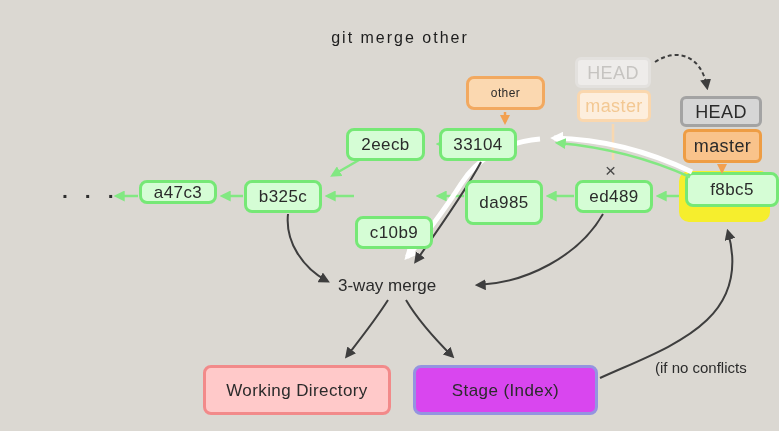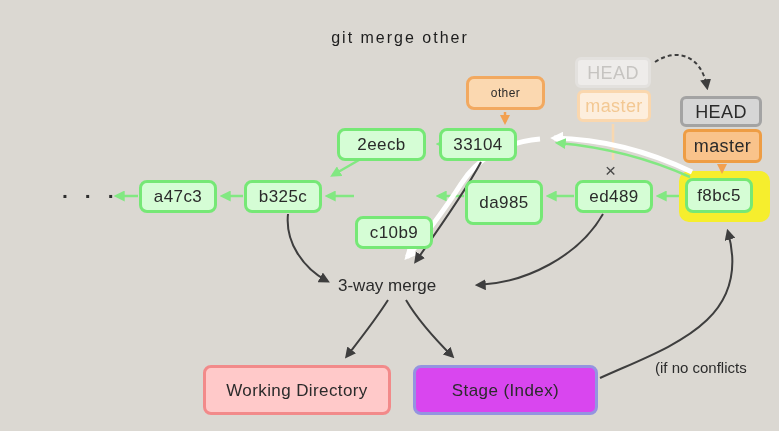--- a/index.html
+++ b/index.html
@@ -79,21 +79,21 @@
   </svg>
 
   <div class="txt title-txt" style="left:250px;top:29px;width:300px;">git merge other</div>
 
   <div class="txt dots-txt" style="left:62px;top:184px;">· · ·</div>
 
   <div class="box ref-orange" style="left:466px;top:76px;width:79px;height:34px;">
     <span>other</span>
   </div>
 
-  <div class="box commit" style="left:337px;top:128px;width:89px;height:33px;">
+  <div class="box commit" style="left:346px;top:128px;width:79px;height:33px;">
     <span>2eecb</span>
   </div>
   <div class="box commit" style="left:439px;top:128px;width:78px;height:33px;">
     <span>33104</span>
   </div>
 
   <div class="box ref-head-faded" style="left:575px;top:57px;width:76px;height:31px;border-radius:6px;">
     <span>HEAD</span>
   </div>
   <div class="box ref-master-faded" style="left:577px;top:90px;width:74px;height:32px;border-radius:6px;">
@@ -102,38 +102,38 @@
 
   <div class="box ref-head" style="left:680px;top:96px;width:82px;height:31px;border-radius:6px;">
     <span>HEAD</span>
   </div>
   <div class="box ref-master" style="left:683px;top:129px;width:79px;height:34px;border-radius:6px;">
     <span>master</span>
   </div>
 
   <div class="txt x-txt" style="left:605px;top:160px;">×</div>
 
-  <div class="box commit" style="left:139px;top:180px;width:78px;height:33px;">
+  <div class="box commit" style="left:139px;top:180px;width:78px;height:24px;">
     <span>a47c3</span>
   </div>
   <div class="box commit" style="left:244px;top:180px;width:78px;height:33px;">
     <span>b325c</span>
   </div>
   <div class="box commit" style="left:355px;top:180px;width:78px;height:33px;margin-top:36px;">
     <span>c10b9</span>
   </div>
   <div class="box commit" style="left:465px;top:180px;width:78px;height:45px;">
     <span>da985</span>
   </div>
   <div class="box commit" style="left:575px;top:180px;width:78px;height:33px;">
     <span>ed489</span>
   </div>
 
   <div class="hl-yellow" style="left:679px;top:171px;width:91px;height:51px;"></div>
-  <div class="box commit" style="left:685px;top:178px;width:68px;height:35px;">
+  <div class="box commit" style="left:685px;top:172px;width:94px;height:35px;">
     <span>f8bc5</span>
   </div>
 
   <div class="txt merge-txt" style="left:338px;top:276px;width:124px;">3-way merge</div>
 
   <div class="box wd-box" style="left:203px;top:365px;width:188px;height:50px;">
     <span>Working Directory</span>
   </div>
   <div class="box stage-box" style="left:413px;top:365px;width:185px;height:50px;">
     <span>Stage (Index)</span>

